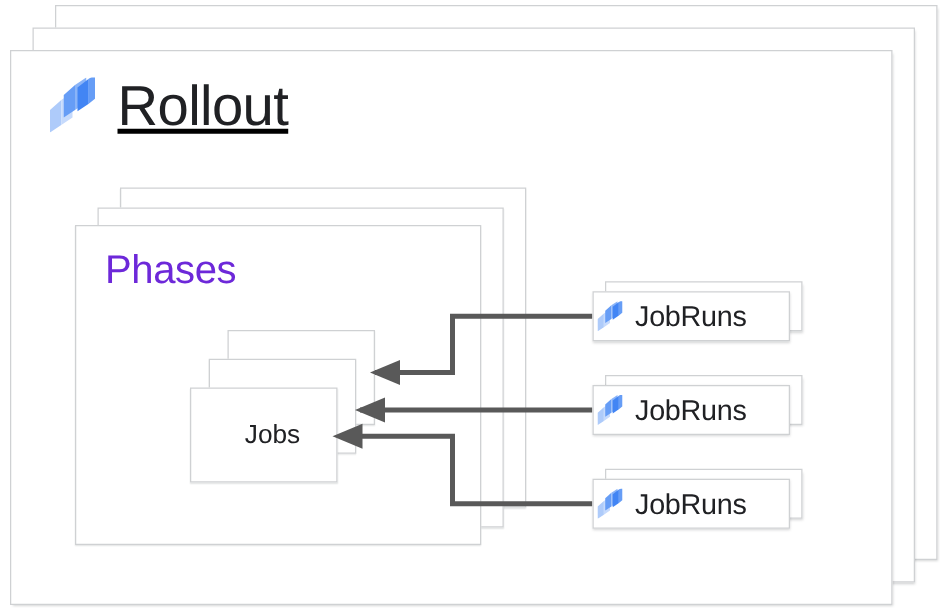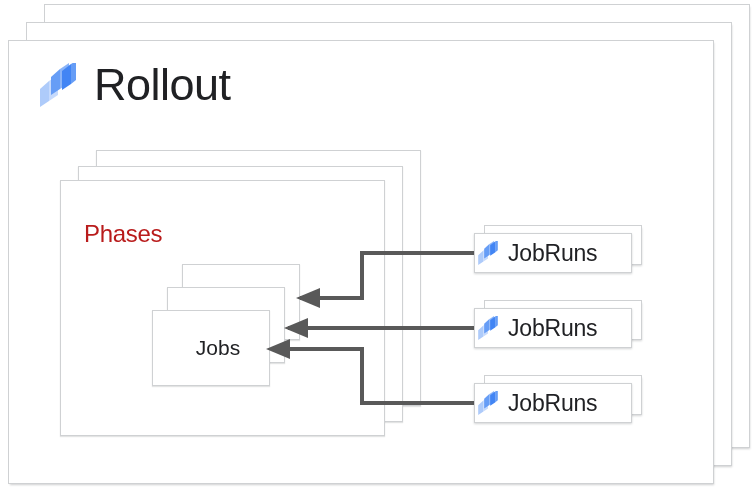--- a/index.html
+++ b/index.html
@@ -23,34 +23,34 @@
   .frame.plain{box-shadow:0 1px 1px rgba(60,64,67,.14);}
 
   
   #outer-back2{left:44px; top:4px;  width:706px; height:444px;}
   #outer-back1{left:26px; top:22px; width:706px; height:444px;}
   #outer-front{left:8px;  top:40px; width:706px; height:444px;}
 
   
   #rollout-title-row{
     position:absolute;left:38px;top:62px;
-    display:flex;align-items:center;gap:16px;
+    display:flex;align-items:flex-start;gap:16px;text-decoration:underline;
   }
   #rollout-title{
     font-size:45px;line-height:1;color:#202124;
     letter-spacing:-.5px;white-space:nowrap;
   }
 
   
   #phases-back2{left:96px; top:150px; width:325px; height:256px;}
   #phases-back1{left:78px; top:166px; width:325px; height:256px;}
   #phases-front{left:60px; top:180px; width:325px; height:256px;}
   #phases-title{
-    position:absolute;left:84px;top:222px;
-    font-size:24px;line-height:1;color:#b91c1c;
+    position:absolute;left:84px;top:199px;
+    font-size:32px;line-height:1;color:#6d28d9;
     letter-spacing:-.3px;
   }
 
   
   #jobs-back2{left:182px; top:264px; width:118px; height:76px;}
   #jobs-back1{left:167px; top:287px; width:118px; height:76px;}
   #jobs-front{left:152px; top:310px; width:118px; height:76px;}
   #jobs-label{
     position:absolute;left:152px;top:310px;width:132px;height:76px;
     display:flex;align-items:center;justify-content:center;

